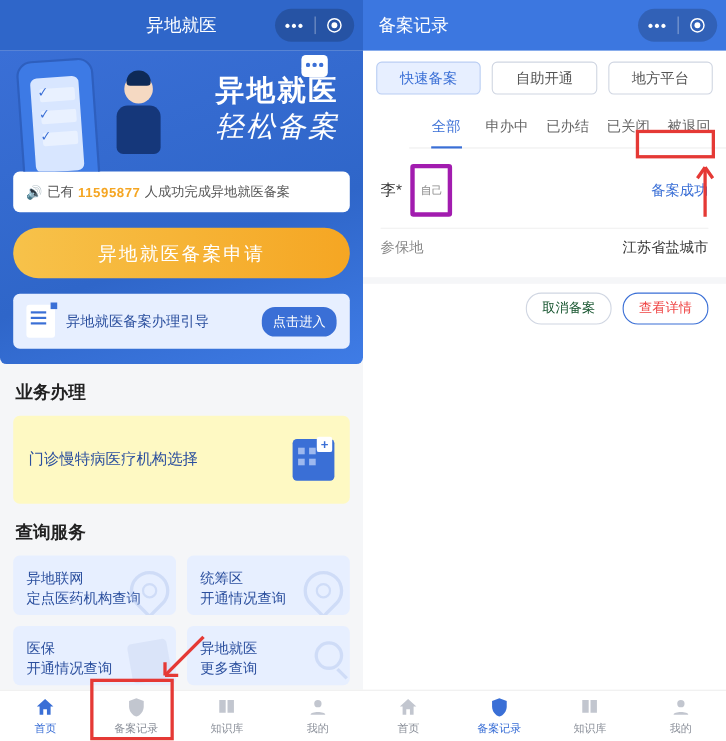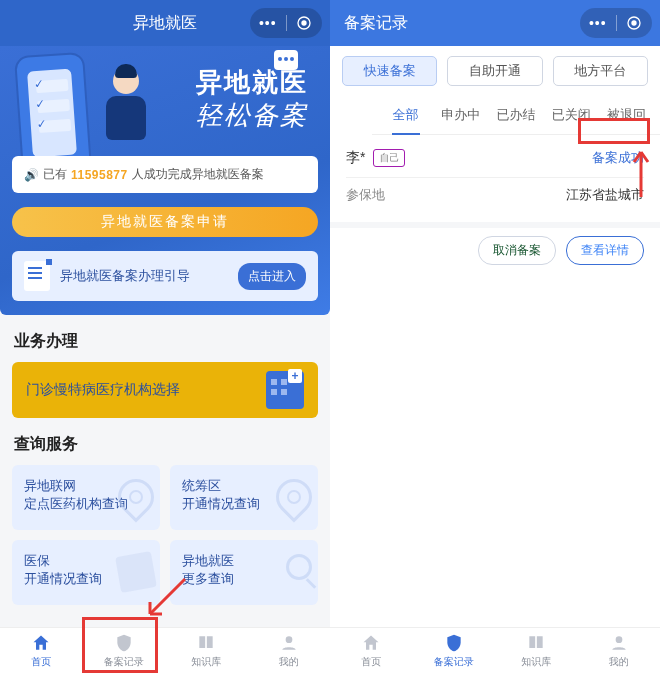--- a/index.html
+++ b/index.html
@@ -30,36 +30,36 @@
   .person .body{width:40px;height:44px;background:#15377a;border-radius:10px 10px 6px 6px;margin:2px auto 0;}
   .bubble{position:absolute;right:20px;top:4px;width:24px;height:20px;background:#fff;border-radius:4px;}
   .bubble::after{content:"";position:absolute;left:-4px;bottom:4px;border:4px solid transparent;border-right-color:#fff;}
   .bubble .dot{position:absolute;top:7px;width:4px;height:4px;background:#3a6fd6;border-radius:50%;}
   .bubble .d1{left:4px}.bubble .d2{left:10px}.bubble .d3{left:16px}
   .hero-title{position:absolute;right:10px;top:20px;color:#fff;font-size:26px;font-weight:600;letter-spacing:2px;text-align:right;line-height:1.25;}
   .hero-title .l2{font-style:italic;font-weight:500;}
   .stat{background:#fff;border-radius:6px;padding:10px 12px;font-size:12px;color:#555;display:flex;align-items:center;gap:4px;}
   .stat .spk{color:#f5a623;font-size:12px;}
   .stat .num{color:#f5a623;font-weight:700;letter-spacing:.5px;}
-  .apply-btn{margin-top:14px;height:30px;background:linear-gradient(90deg,#f7c24a,#f5a623);border-radius:24px;display:flex;align-items:center;justify-content:center;color:#fff;font-size:14px;font-weight:500;letter-spacing:2px;}
+  .apply-btn{margin-top:14px;height:46px;background:linear-gradient(90deg,#f7c24a,#f5a623);border-radius:24px;display:flex;align-items:center;justify-content:center;color:#fff;font-size:17px;font-weight:500;letter-spacing:2px;}
   .guide{margin-top:14px;background:#e7efff;border-radius:6px;padding:10px 12px;display:flex;align-items:center;gap:10px;}
   .guide .gicon{width:26px;height:30px;background:#fff;border-radius:3px;position:relative;}
   .guide .gicon::before{content:"";position:absolute;left:4px;top:6px;width:14px;height:2px;background:#3a6fd6;box-shadow:0 5px 0 #3a6fd6,0 10px 0 #3a6fd6;}
   .guide .gicon::after{content:"";position:absolute;right:-2px;top:-2px;width:6px;height:6px;background:#3a6fd6;}
   .guide-text{font-size:13px;color:#2b4f9e;flex:1;}
   .guide-btn{background:#3a6fd6;color:#fff;font-size:12px;padding:5px 10px;border-radius:12px;}
   
   .sec-title{font-size:16px;font-weight:600;color:#222;padding:16px 14px 10px;}
-  .card1{margin:0 12px;background:#eab308;border-radius:6px;height:56px;display:flex;align-items:center;justify-content:space-between;padding:0 14px;position:relative;overflow:hidden;}
+  .card1{margin:0 12px;background:#fef9c3;border-radius:6px;height:80px;display:flex;align-items:center;justify-content:space-between;padding:0 14px;position:relative;overflow:hidden;}
   .card1 .txt{color:#2b4f9e;font-size:14px;}
   .hosp{width:38px;height:38px;background:#3a6fd6;border-radius:4px;position:relative;}
   .hosp::before{content:"+";position:absolute;right:2px;top:-2px;width:14px;height:14px;background:#fff;color:#3a6fd6;border-radius:2px;font-size:12px;font-weight:bold;text-align:center;line-height:14px;}
   .hosp::after{content:"";position:absolute;left:5px;top:8px;width:6px;height:6px;background:#9db8ef;box-shadow:10px 0 #9db8ef,0 10px #9db8ef,10px 10px #9db8ef;}
   .grid2{display:grid;grid-template-columns:1fr 1fr;gap:10px;padding:0 12px;}
-  .qcard{background:#e7efff;border-radius:6px;padding:12px 12px;height:65px;position:relative;overflow:hidden;}
+  .qcard{background:#e7efff;border-radius:6px;padding:12px 12px;height:54px;position:relative;overflow:hidden;}
   .qcard .t1{color:#2b4f9e;font-size:13px;line-height:1.4;}
   .qcard .deco{position:absolute;right:6px;top:14px;width:36px;height:36px;opacity:.5;}
   .deco.pin{border:3px solid #b7caf0;border-radius:50% 50% 50% 0;transform:rotate(-45deg);}
   .deco.pin::after{content:"";position:absolute;inset:8px;border:2px solid #b7caf0;border-radius:50%;}
   .deco.doc{background:#cdd9f3;border-radius:4px;transform:rotate(-10deg);}
   .deco.mag{border:3px solid #b7caf0;border-radius:50%;width:26px;height:26px;}
   .deco.mag::after{content:"";position:absolute;right:-8px;bottom:-8px;width:12px;height:3px;background:#b7caf0;transform:rotate(45deg);}
   
   .tabbar{position:absolute;bottom:0;left:0;right:0;height:47px;background:#fff;border-top:1px solid #eee;display:flex;}
   .tab{flex:1;display:flex;flex-direction:column;align-items:center;justify-content:center;gap:2px;font-size:10px;color:#8a8f99;}
@@ -72,28 +72,28 @@
   .pill{flex:1;height:30px;border:1px solid #d0d6e2;border-radius:5px;display:flex;align-items:center;justify-content:center;font-size:13px;color:#555;}
   .pill.on{background:#e7efff;border-color:#b9cdf3;color:#3a6fd6;}
   .tabs{display:flex;border-bottom:1px solid #eee;padding:0 6px;margin-left:42px;}
   .tabh{flex:1;text-align:center;font-size:13px;color:#666;padding:10px 0;position:relative;}
   .tabh.on{color:#3a6fd6;font-weight:500;}
   .tabh.on::after{content:"";position:absolute;bottom:-1px;left:50%;transform:translateX(-50%);width:28px;height:2px;background:#3a6fd6;}
   .record{padding:14px 16px 10px;border-bottom:6px solid #f5f6f8;}
   .rec-top{display:flex;align-items:center;justify-content:space-between;padding-bottom:10px;border-bottom:1px solid #f0f0f0;}
   .rec-name{display:flex;align-items:center;gap:8px;}
   .rec-name .nm{font-size:14px;color:#333;}
-  .tag{font-size:10px;color:#888;border:1px solid #a21caf;border-radius:3px;padding:1px 5px;}
+  .tag{font-size:10px;color:#888;border:4px solid #a21caf;border-radius:3px;padding:13px 5px;}
   .status{font-size:13px;color:#3a6fd6;}
   .kv{display:flex;justify-content:space-between;font-size:13px;padding:8px 0;}
   .kv .k{color:#888;}
   .kv .v{color:#333;}
   .rec-actions{display:flex;justify-content:flex-end;gap:10px;padding:8px 16px 14px;}
   .rbtn{border:1px solid #d0d6e2;border-radius:14px;padding:5px 14px;font-size:12px;color:#14532d;}
-  .rbtn.pri{border-color:#3a6fd6;color:#3b82f6;}
+  .rbtn.pri{border-color:#3a6fd6;color:#ef4444;}
 </style>
 </head>
 <body>
 
 <div class="wrap">
 
   <div class="phone left">
     <div class="hdr left">
       <span>异地就医</span>
       <div class="capsule">

